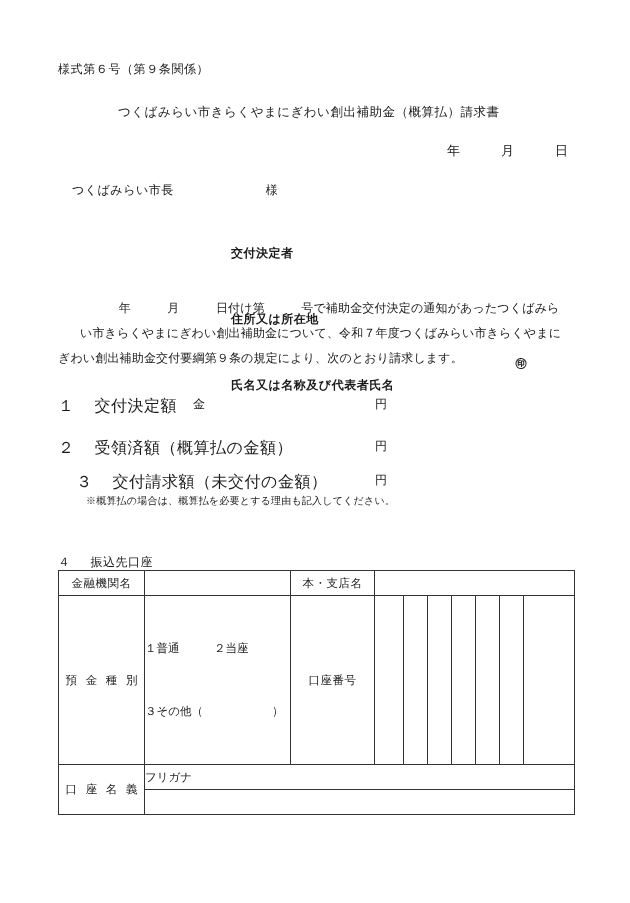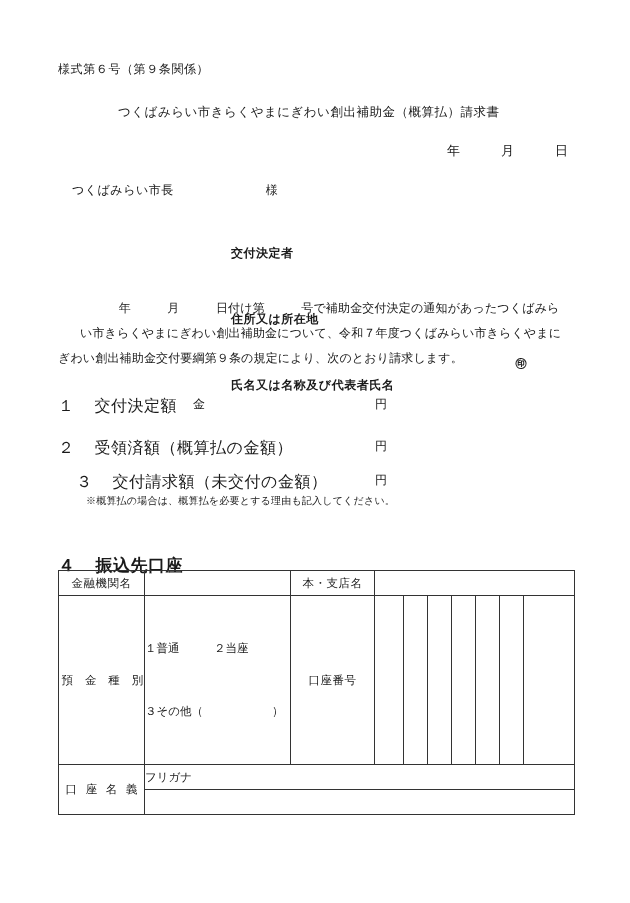--- a/index.html
+++ b/index.html
@@ -99,23 +99,22 @@
   }
   .yen-1 { top: 396px; }
   .yen-2 { top: 438px; }
   .yen-3 { top: 472px; }
 
   .kin { position: absolute; left: 193px; top: 396px; font-size: 12px; }
 
   
   .sec4 {
     left: 58px; top: 554px;
-    font-size: 17px;
-    letter-spacing: 0.5px;
-    font-weight: bold;
+    font-size: 12px;
+    letter-spacing: 0.5px;
   }
 
   
   .bank-table {
     position: absolute;
     left: 58px;
     top: 570px;
     width: 516px;
     border-collapse: collapse;
     table-layout: fixed;
@@ -130,21 +129,20 @@
   .lbl {
     text-align: center;
     letter-spacing: 0.5px;
     white-space: pre;
   }
   .lbl-wide {
     text-align: center;
     letter-spacing: 2.5px;
     white-space: pre;
     text-indent: 2.5px;
-    font-family: Liberation Mono, monospace;
   }
   .cell-pad { padding-left: 6px; }
   .type-cell {
     padding-left: 8px;
     line-height: 21px;
     height: 46px;
     white-space: pre;
   }
   .type-line { white-space: pre; }
   .digit { border: 1px solid #333333; }

